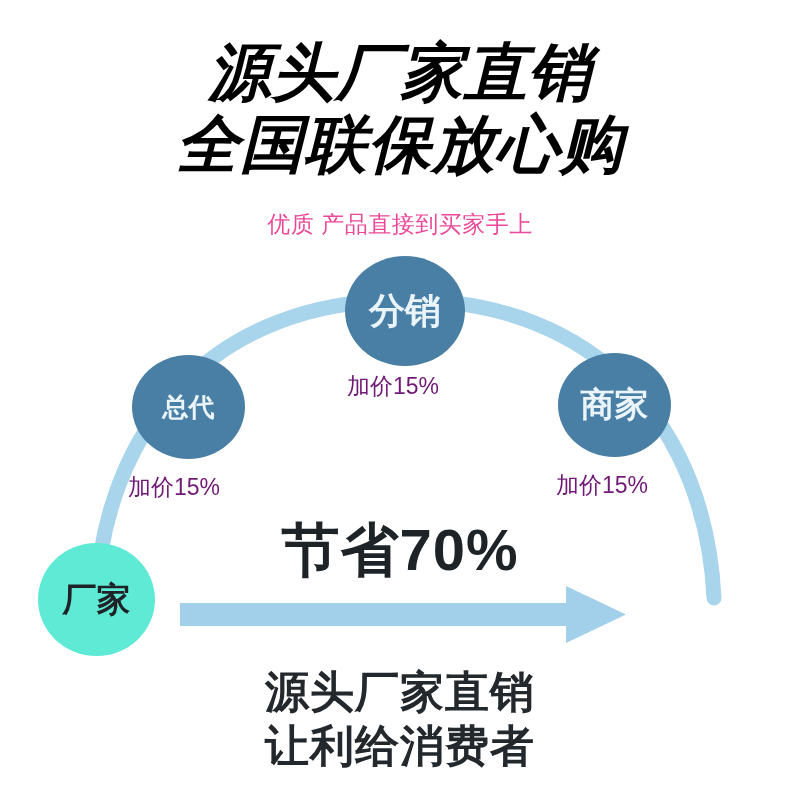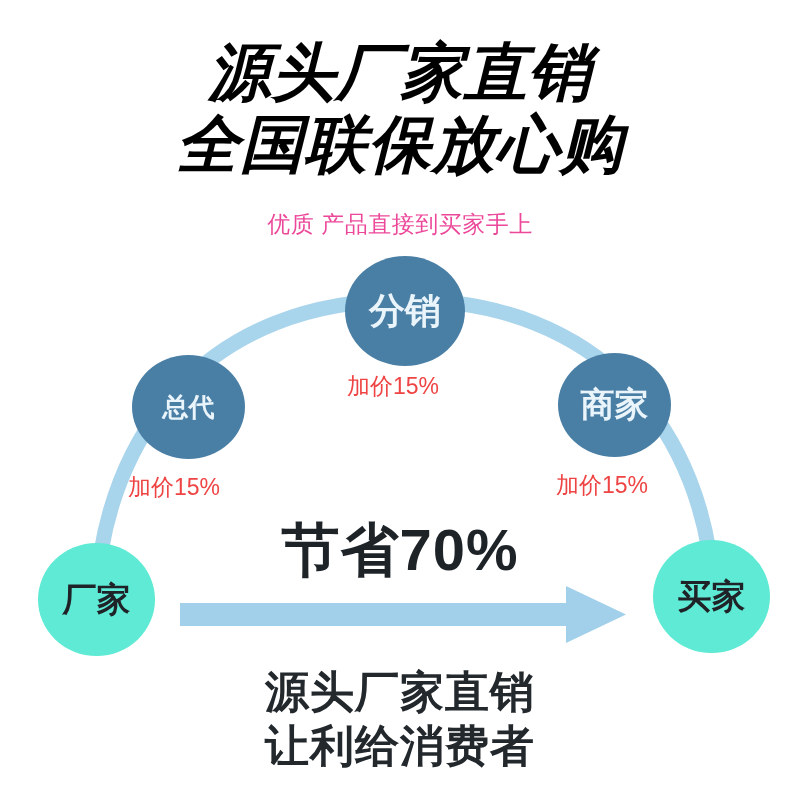--- a/index.html
+++ b/index.html
@@ -112,21 +112,21 @@
   .node-maijia {
     left: 653px; top: 540px;
     width: 117px; height: 113px;
     font-size: 34px;
   }
 
   .markup-label {
     position: absolute;
     font-size: 23px;
     line-height: 28px;
-    color: #ef4444;
+    color: #701a75;
     white-space: nowrap;
   }
   .label-fenxiao  { left: 347px; top: 372px; }
   .label-zongdai  { left: 128px; top: 473px; }
   .label-shangjia { left: 556px; top: 471px; }
 
   .save-text {
     position: absolute;
     left: 0;
     top: 517px;
@@ -184,21 +184,20 @@
     </svg>
 
     <div class="node node-light node-changjia">厂家</div>
 
     <div class="node node-dark node-zongdai">总代</div>
 
     <div class="node node-dark node-shangjia">商家</div>
 
     <div class="node node-dark node-fenxiao">分销</div>
 
-    <div class="node node-light node-maijia">买家</div>
 
     <div class="markup-label label-zongdai">加价15%</div>
 
     <div class="markup-label label-fenxiao">加价15%</div>
 
     <div class="markup-label label-shangjia">加价15%</div>
 
     <div class="save-text">节省70%</div>
   </div>
 

